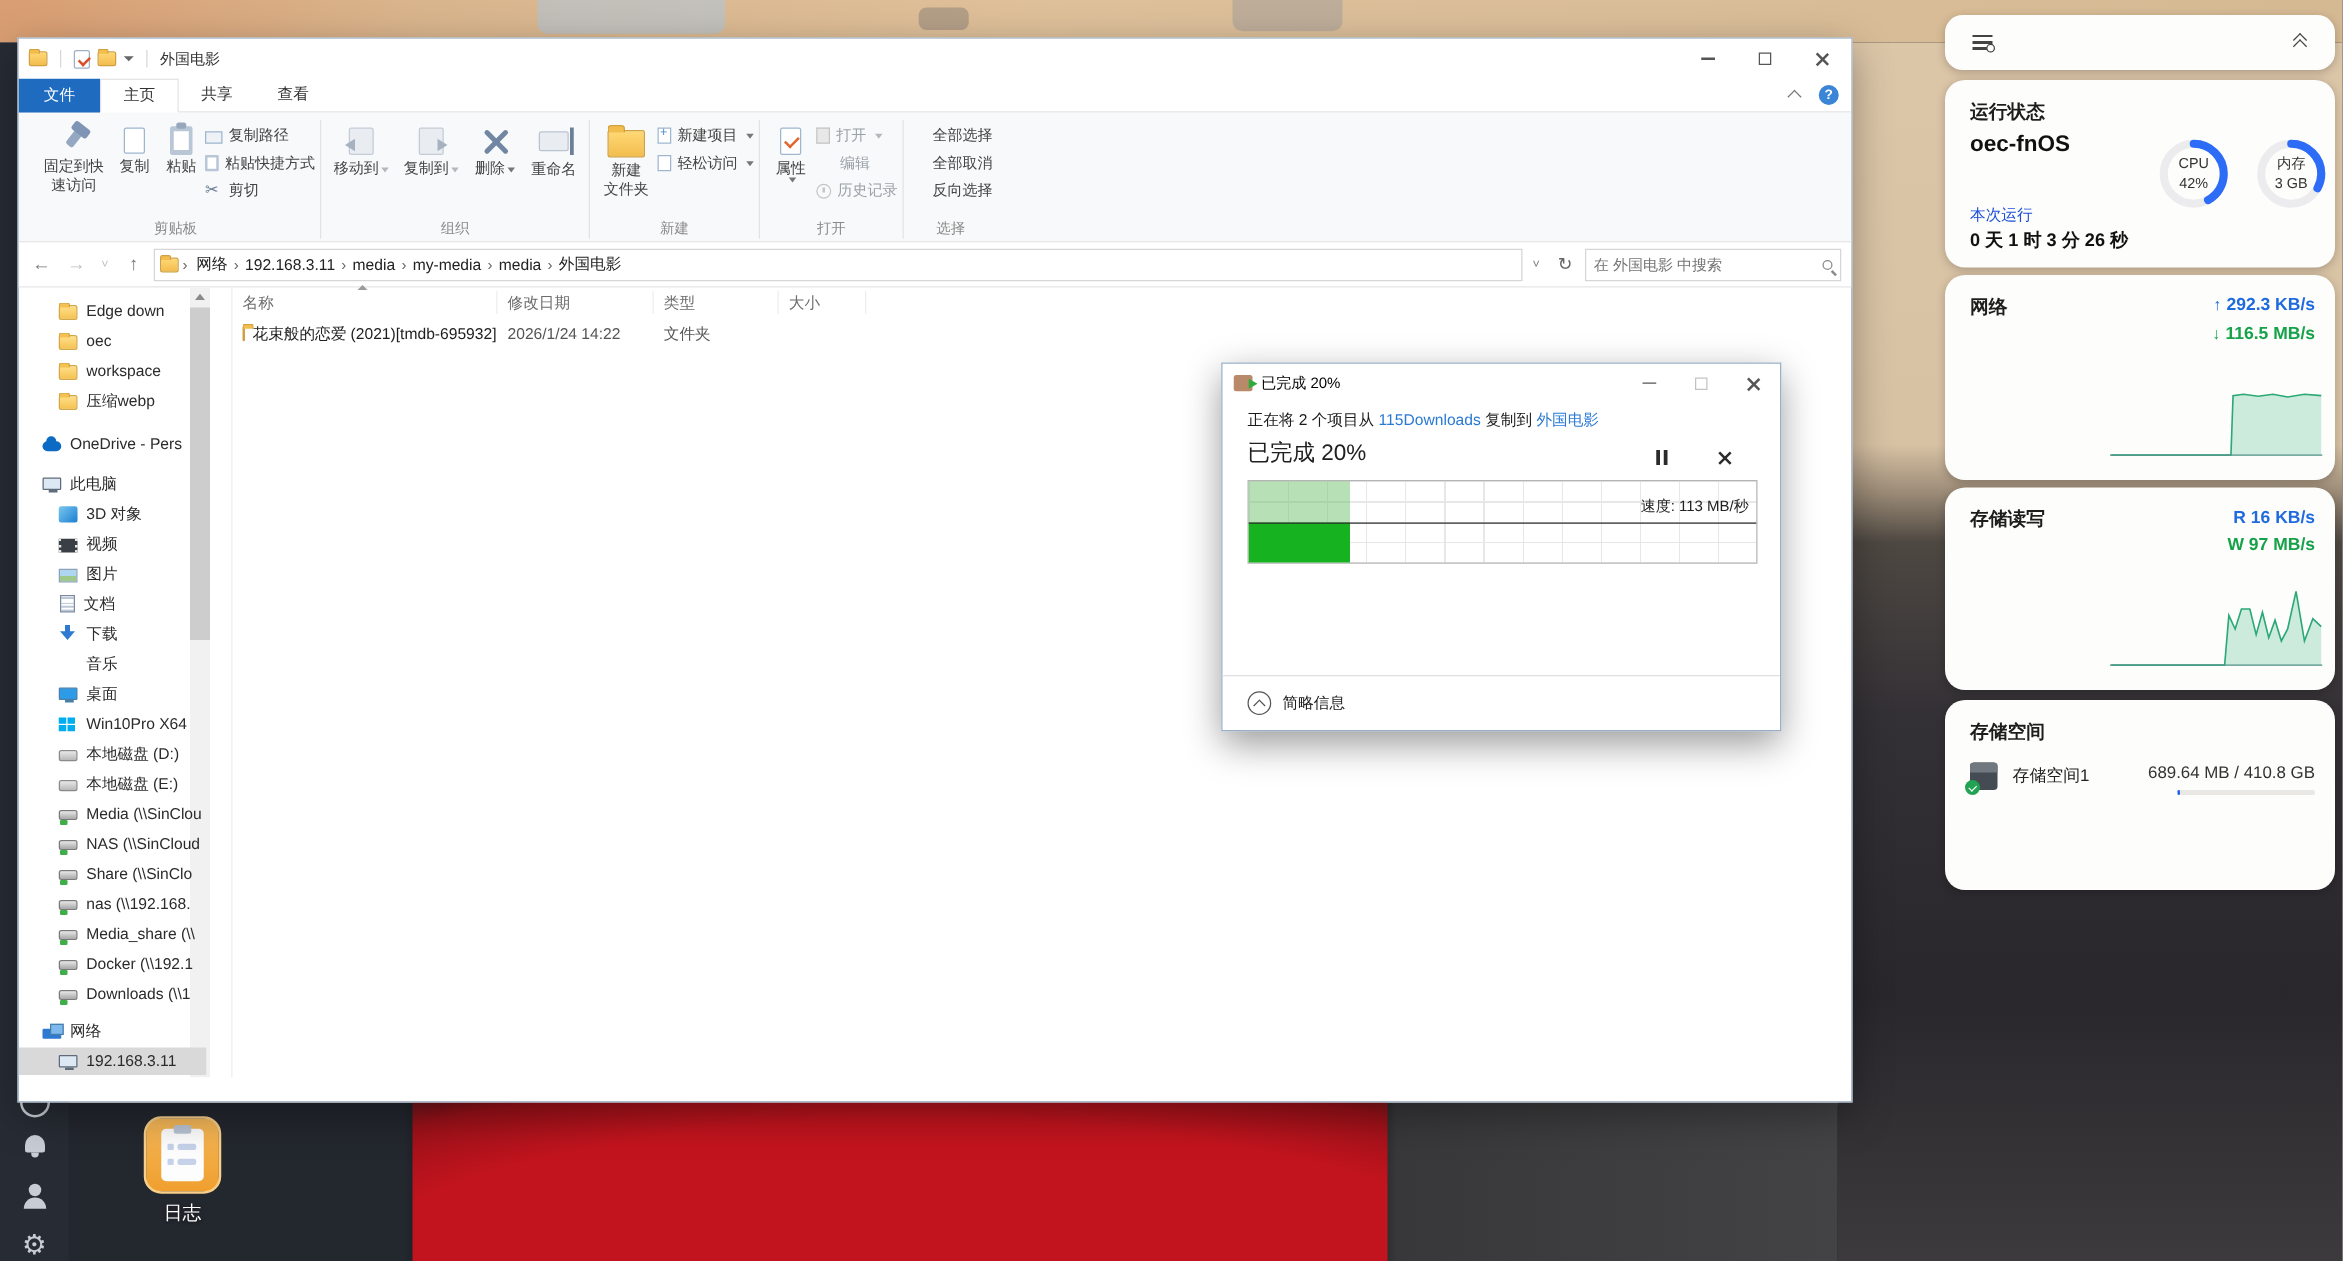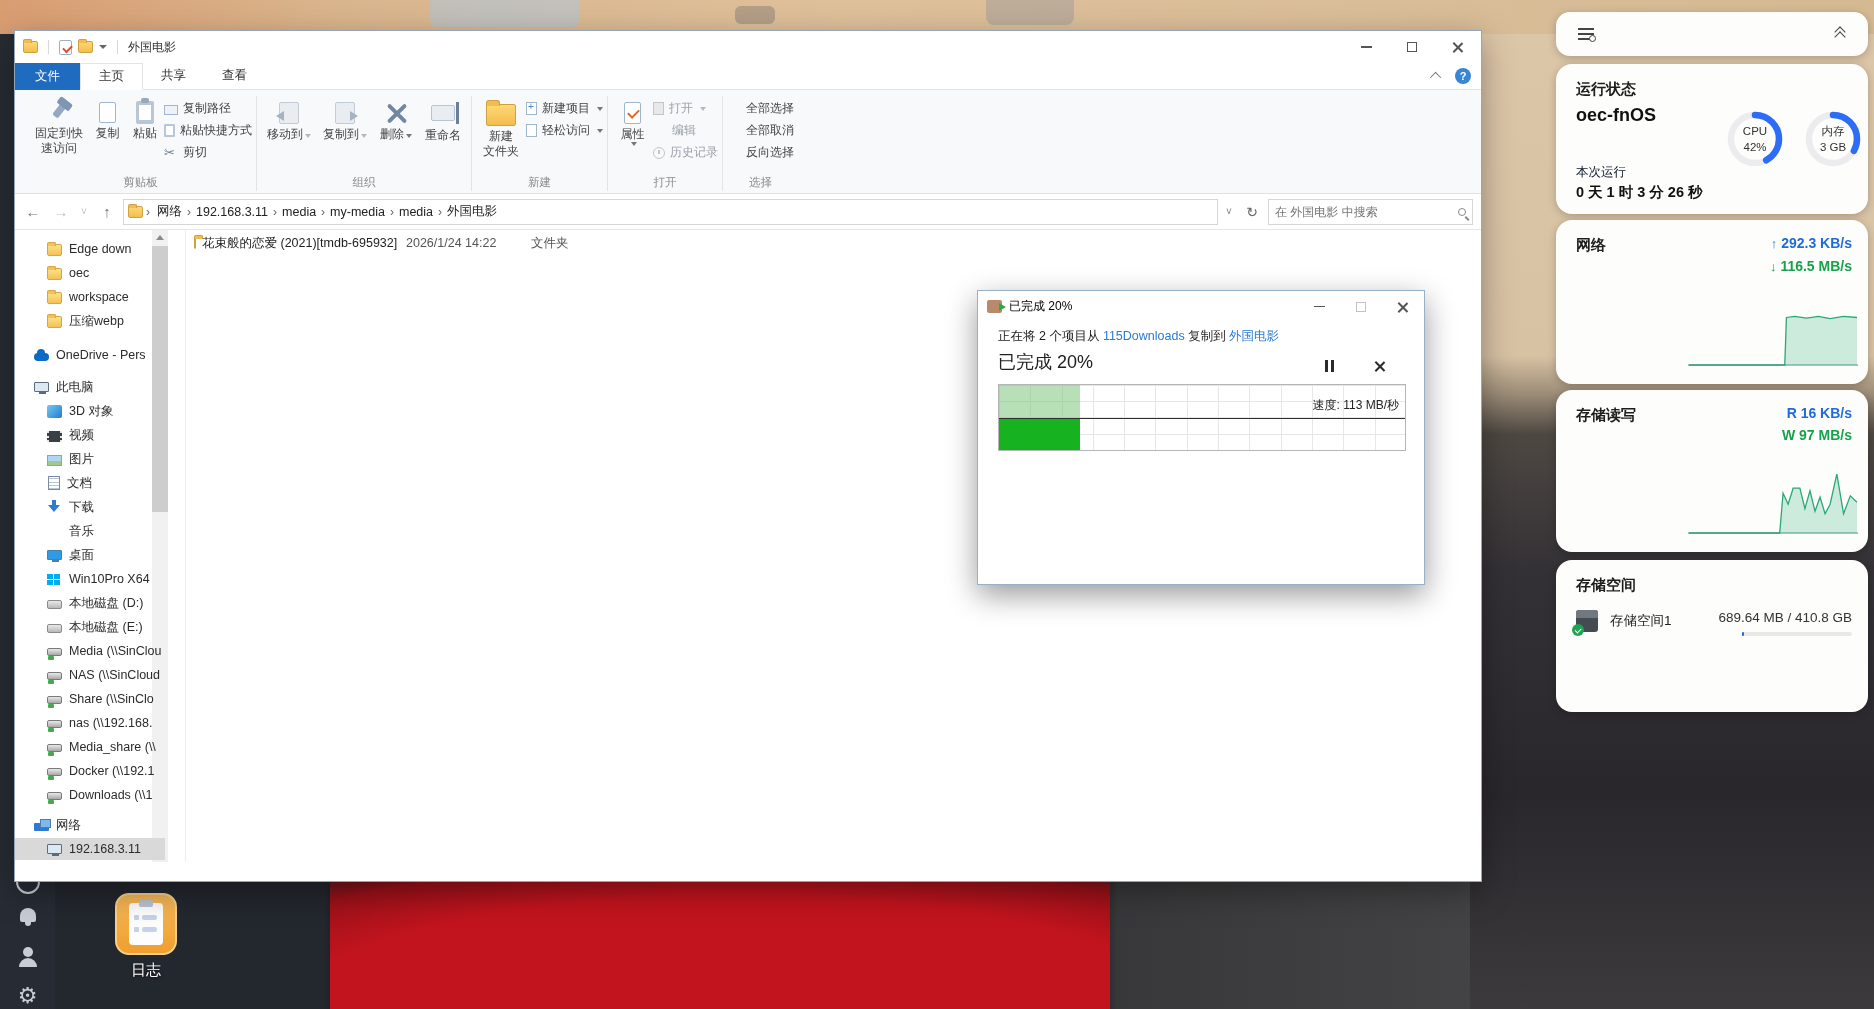--- a/index.html
+++ b/index.html
@@ -226,21 +226,21 @@
   .card { position:absolute; left:0; width:312px; background:#fdfdfc; border-radius:16px; box-shadow:0 2px 8px rgba(0,0,0,.22); }
   .card-bar { top:0; height:44px; border-radius:14px; display:flex; align-items:center; justify-content:space-between; padding:0 22px; }
   .pl-icon { width:16px; height:12px; background:repeating-linear-gradient(#444 0 2px,transparent 2px 5px); position:relative; }
   .pl-icon::after { content:''; position:absolute; right:-2px; bottom:-2px; width:5px; height:5px; border:1.5px solid #444; border-radius:50%; background:#fdfdfc; }
   .dbl-chev { position:relative; width:12px; height:12px; }
   .dbl-chev::before,.dbl-chev::after { content:''; position:absolute; left:2px; width:7px; height:7px; border-left:1.8px solid #444; border-top:1.8px solid #444; transform:rotate(45deg); }
   .dbl-chev::before { top:0; } .dbl-chev::after { top:5px; }
   .card-status { top:52px; height:150px; padding:16px 20px; }
   .st-title { font-size:15px; font-weight:bold; color:#1d1d1d; }
   .st-host { font-size:18px; font-weight:bold; color:#111; margin-top:6px; }
-  .st-up-label { position:absolute; left:20px; top:100px; font-size:12.5px; color:#0f172a; }
+  .st-up-label { position:absolute; left:20px; top:100px; font-size:12.5px; color:#1d4ed8; }
   .st-up-val { position:absolute; left:20px; top:119px; font-size:14.5px; font-weight:bold; color:#111; }
   .ringbox { position:absolute; top:44px; width:62px; height:62px; }
   .ringbox .rlabels { position:absolute; inset:0; display:flex; flex-direction:column; align-items:center; justify-content:center; font-size:11.5px; color:#333; line-height:1.4; }
   .ring-cpu { left:168px; } .ring-mem { left:246px; }
   .card-net { top:208px; height:164px; padding:16px 20px; }
   .cn-title { font-size:15px; font-weight:bold; color:#1d1d1d; }
   .net-stats { position:absolute; right:16px; top:12px; text-align:right; font-size:14px; font-weight:bold; line-height:22px; }
   .v-blue { color:#1f6bdd; } .v-green { color:#16a24a; }
   .arrow-s { font-size:13px; margin-right:4px; }
   .sparkwrap { position:absolute; right:10px; bottom:12px; }
@@ -586,20 +586,27 @@
         <div class="sb-item" style="top: 584px; padding-left: 19px;">
           <span class="sbi si-network"></span>
           <span class="sb-label">网络</span>
         </div>
         <div class="sb-item sel" style="top: 608px; padding-left: 32px;">
           <span class="sbi si-pc"></span>
           <span class="sb-label">192.168.3.11</span>
         </div>
       </div>
     <div class="filelist">
+      <div class="fl-head">
+        <div class="sort-caret"></div>
+      <div class="fl-col" style="width: 212px;">名称</div>
+          <div class="fl-col" style="width: 125px;">修改日期</div>
+          <div class="fl-col" style="width: 100px;">类型</div>
+          <div class="fl-col" style="width: 70px;">大小</div>
+        </div>
       <div class="fl-rows">
           <div class="fl-row">
             <div class="fl-cell" style="width: 212px; white-space: nowrap;">
               <span class="ico-folder-sm"></span>
               <span>花束般的恋爱 (2021)[tmdb-695932]</span>
             </div>
             <div class="fl-cell" style="width: 125px; color: rgb(85, 85, 85);">2026/1/24 14:22</div>
             <div class="fl-cell" style="width: 100px; color: rgb(85, 85, 85);">文件夹</div>
             <div class="fl-cell" style="width: 70px;"></div>
           </div>
@@ -635,20 +642,24 @@
       <div class="pbars"></div>
     </div>
   <div class="dlg-cancel">
       <div class="xbars"></div>
     </div>
   <div class="graph">
     <div class="g-top" style="width: 20%;"></div>
     <div class="g-bot" style="width: 20%;"></div>
     <div class="g-mid"></div>
     <div class="g-speed">速度: 113 MB/秒</div>
+  </div>
+  <div class="dlg-footer">
+    <div class="circ-chev"></div>
+    <span class="dlg-footer-text">简略信息</span>
   </div>
 </div>
 
 <div class="abs monitor">
   <div class="card card-bar">
     <div class="pl-icon"></div>
     <div class="dbl-chev"></div>
   </div>
 
   <div class="card card-status">

